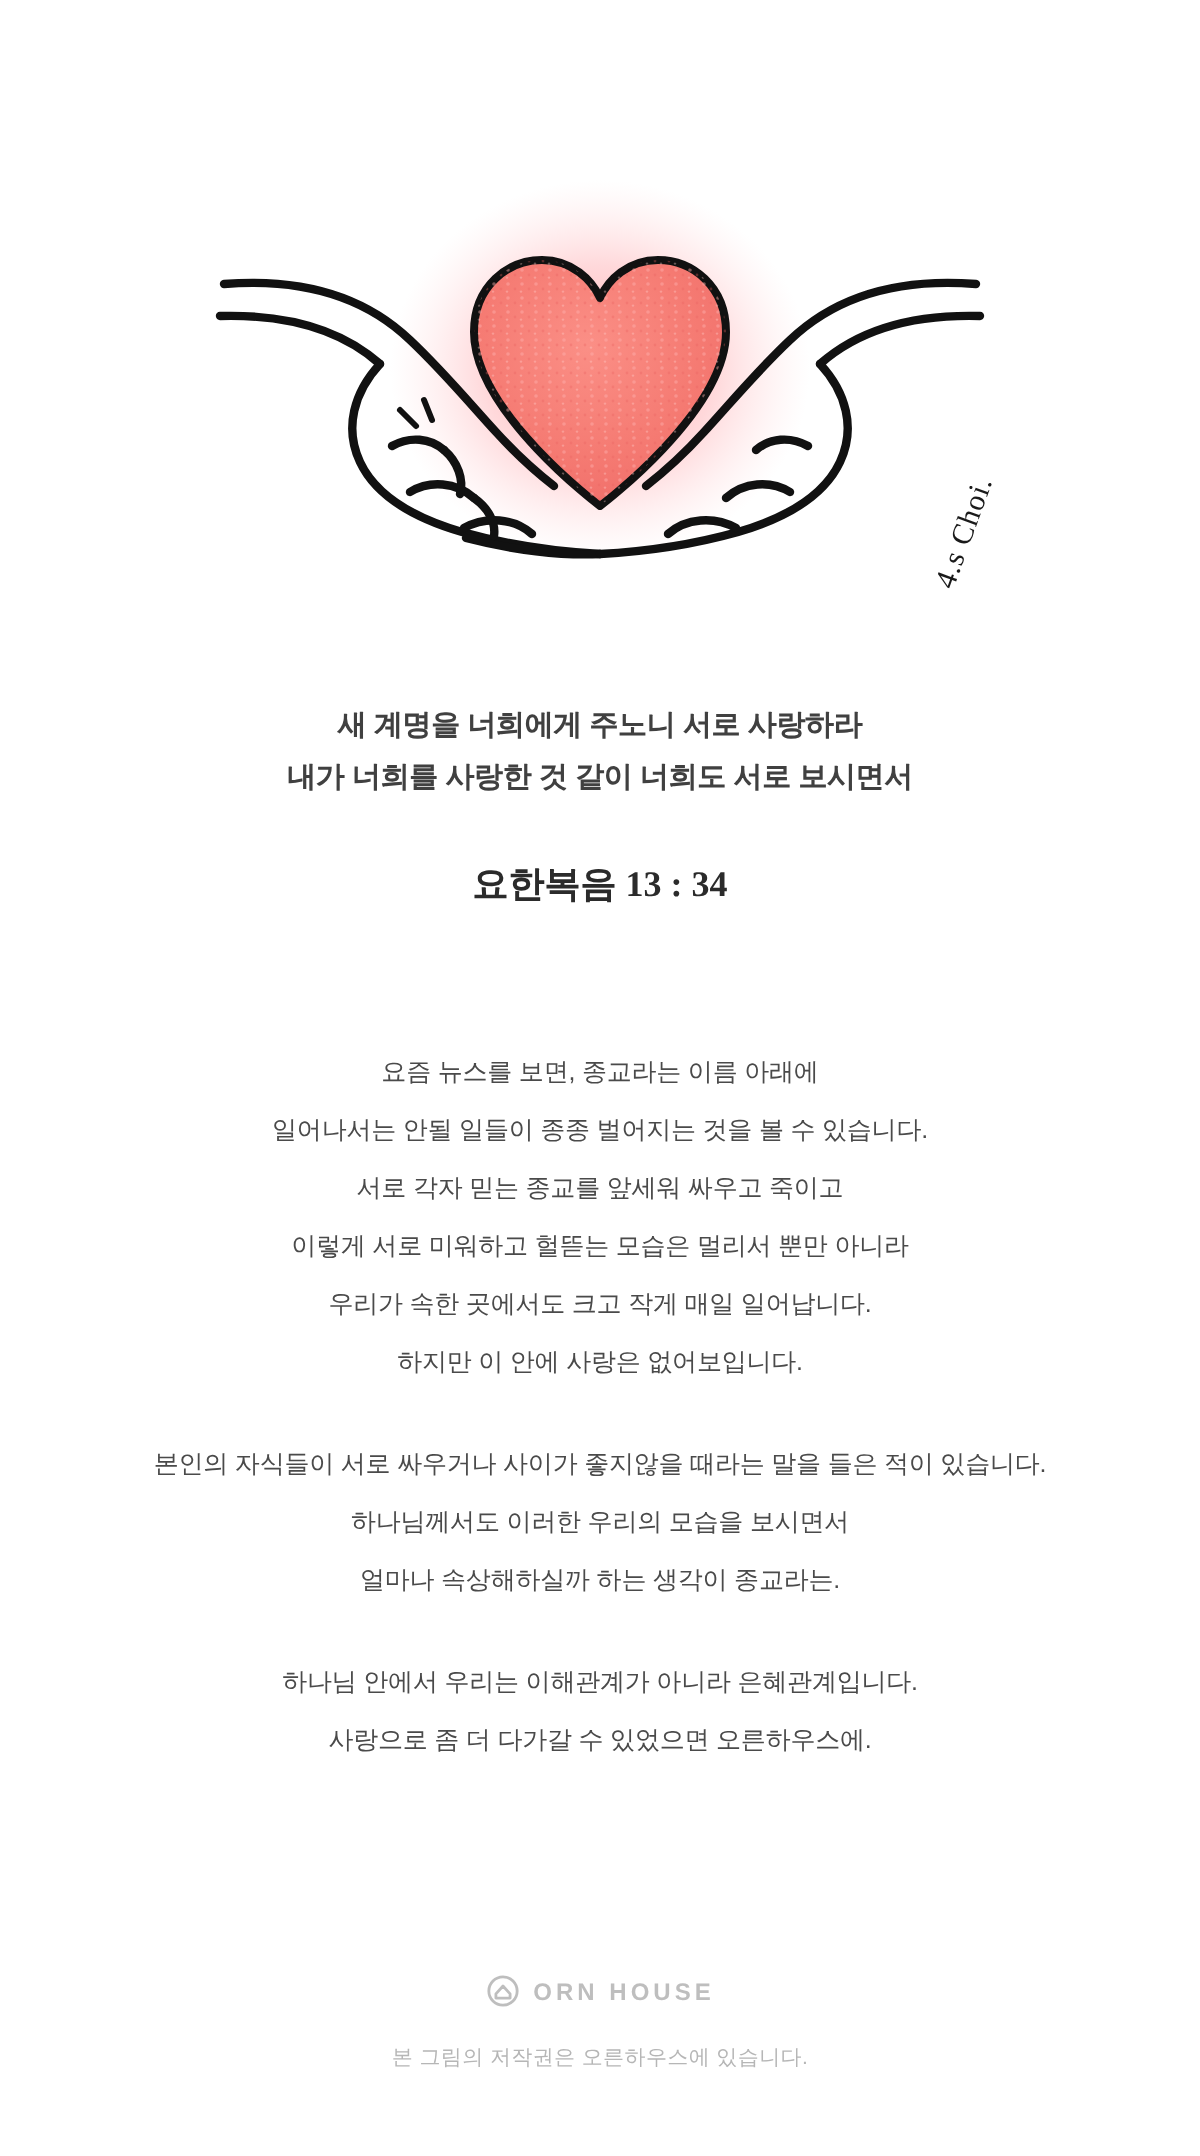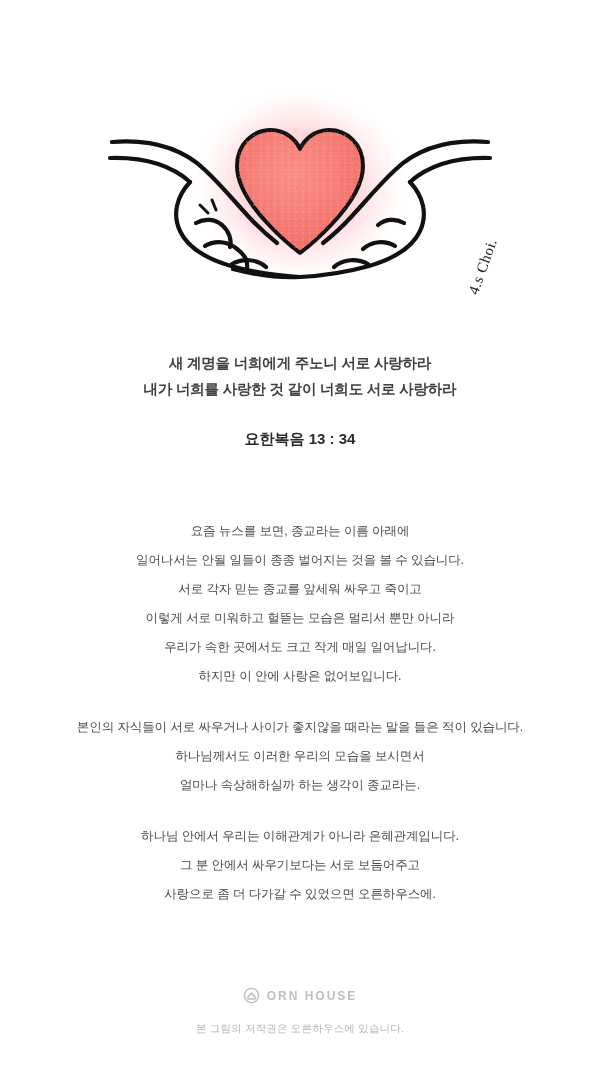--- a/index.html
+++ b/index.html
@@ -52,24 +52,25 @@
   }
   .verse-line {
     font-size: 14.5px;
     font-weight: bold;
     color: #404040;
     line-height: 26px;
     letter-spacing: -0.2px;
   }
   .verse-ref {
     margin-top: 28px;
-    font-size: 15px;
+    font-size: 18px;
     font-weight: bold;
     color: #2b2b2b;
     letter-spacing: 0px;
+    font-family: Liberation Serif, serif;
   }
 
   
   .body-text {
     margin-top: 68px;
     width: 560px;
     text-align: center;
   }
   .para {
     margin-bottom: 22px;
@@ -192,21 +193,21 @@
       <g stroke="#111111" stroke-width="3" stroke-linecap="round">
         <path d="M200 205 L 208 213"></path>
         <path d="M212 200 L 216 210"></path>
       </g>
     </svg>
     <div class="signature">4.s Choi.</div>
   </div>
 
   <div class="verse">
     <div class="verse-line">새 계명을 너희에게 주노니 서로 사랑하라</div>
-    <div class="verse-line">내가 너희를 사랑한 것 같이 너희도 서로 사랑하라</div>
+    <div class="verse-line">내가 너희를 사랑한 것 같이 너희도 서로 보시면서</div>
     <div class="verse-ref">요한복음 13 : 34</div>
   </div>
 
   <div class="body-text">
 
     <div class="para">
       <div class="tline">요즘 뉴스를 보면, 종교라는 이름 아래에</div>
       <div class="tline">일어나서는 안될 일들이 종종 벌어지는 것을 볼 수 있습니다.</div>
       <div class="tline">서로 각자 믿는 종교를 앞세워 싸우고 죽이고</div>
       <div class="tline">이렇게 서로 미워하고 헐뜯는 모습은 멀리서 뿐만 아니라</div>
@@ -215,21 +216,20 @@
     </div>
 
     <div class="para">
       <div class="tline">본인의 자식들이 서로 싸우거나 사이가 좋지않을 때라는 말을 들은 적이 있습니다.</div>
       <div class="tline">하나님께서도 이러한 우리의 모습을 보시면서</div>
       <div class="tline">얼마나 속상해하실까 하는 생각이 종교라는.</div>
     </div>
 
     <div class="para">
       <div class="tline">하나님 안에서 우리는 이해관계가 아니라 은혜관계입니다.</div>
-      <div class="tline">그 분 안에서 싸우기보다는 서로 보듬어주고</div>
       <div class="tline">사랑으로 좀 더 다가갈 수 있었으면 오른하우스에.</div>
     </div>
 
   </div>
 
   <div class="footer">
     <div class="brand">
       <svg class="brand-mark" viewBox="0 0 24 24">
         <circle cx="12" cy="12" r="10" fill="none" stroke="#8a8a8a" stroke-width="2"></circle>
         <path d="M7 14 L12 8.5 L17 14 L17 17 L7 17 Z" fill="none" stroke="#8a8a8a" stroke-width="2" stroke-linejoin="round"></path>

